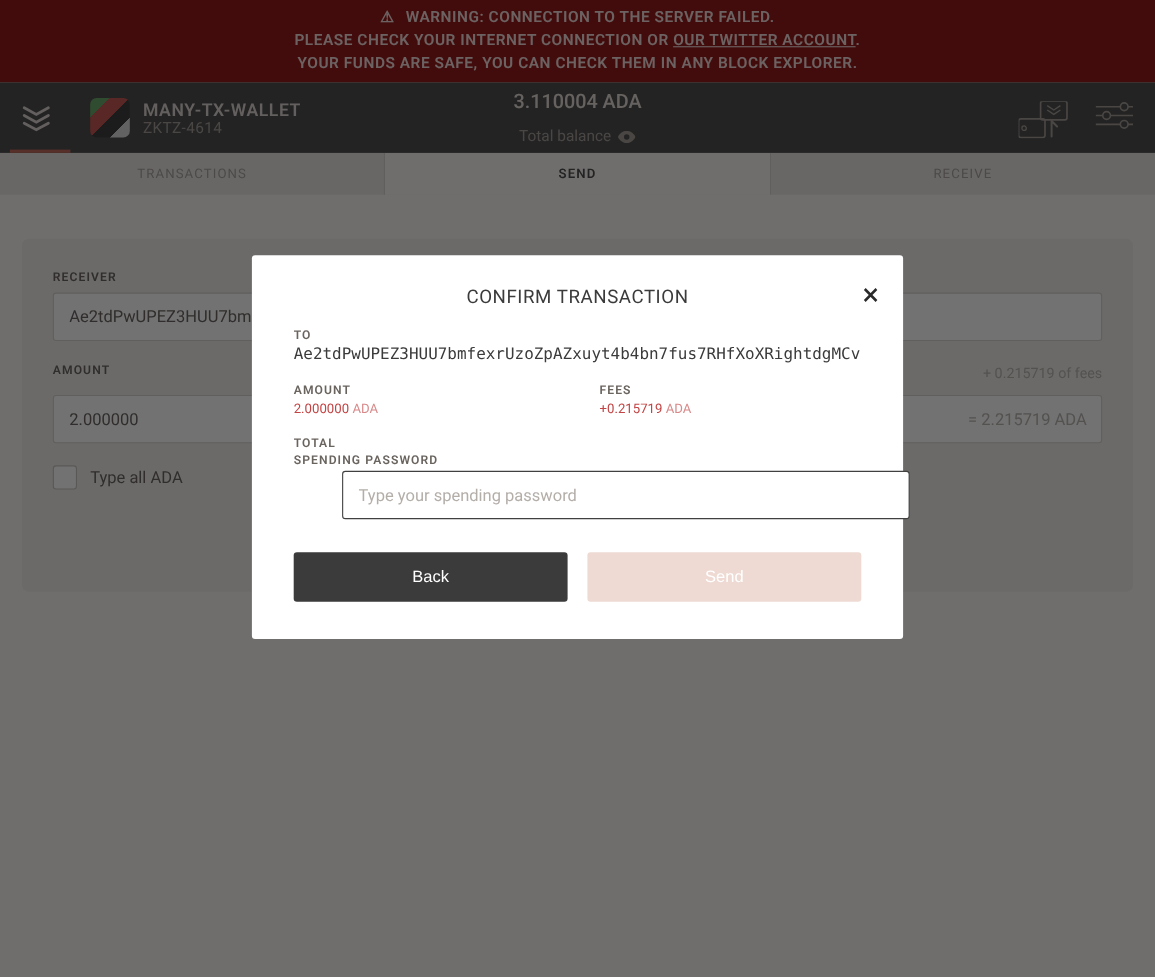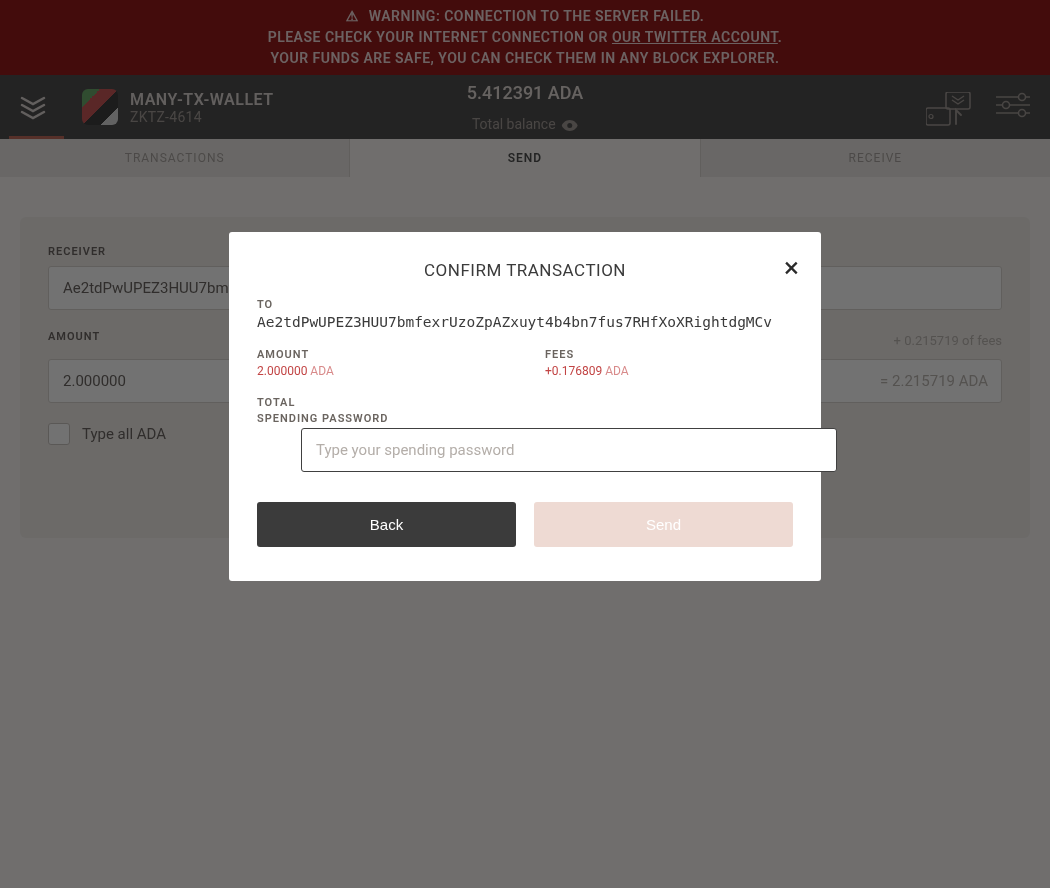--- a/index.html
+++ b/index.html
@@ -149,21 +149,21 @@
       background: rgba(20,20,20,0.6);
       display: flex;
       align-items: flex-start;
       justify-content: center;
       padding-top: 232px;
     }
     .modal {
       background: #fff;
       width: 592px;
       border-radius: 3px;
-      padding: 28px 28px 34px;
+      padding: 28px 38px 34px;
       position: relative;
     }
     .modal-title {
       text-align: center;
       font-size: 17px;
       letter-spacing: 0.5px;
       color: #3b3b3b;
       margin-bottom: 18px;
     }
     .modal-close {
@@ -236,21 +236,21 @@
       <path d="M4 6 L15 12 L26 6 M4 13 L15 19 L26 13 M4 20 L15 26 L26 20" stroke="#d8d0cc" stroke-width="2.5" fill="none" stroke-linecap="round"></path>
     </svg>
     <div class="logo-underline"></div>
   </div>
   <div class="wallet-avatar"></div>
   <div>
     <div class="wallet-name">MANY-TX-WALLET</div>
     <div class="wallet-sub">ZKTZ-4614</div>
   </div>
   <div class="balance-block">
-    <div class="balance-main">5.412391 ADA</div>
+    <div class="balance-main">3.110004 ADA</div>
     <div class="balance-sub">
       <span>Total balance</span>
       <span class="eye-icon">
         <svg width="16" height="11" viewBox="0 0 16 11" style="display:inline-block;vertical-align:middle">
           <path d="M8 0 C4 0 1 3 0 5.5 C1 8 4 11 8 11 C12 11 15 8 16 5.5 C15 3 12 0 8 0 Z" fill="#9a928d"></path>
           <circle cx="8" cy="5.5" r="2.5" fill="#3b3b3b"></circle>
         </svg>
       </span>
     </div>
   </div>
@@ -319,21 +319,21 @@
       <div class="m-col">
         <div class="m-label">AMOUNT</div>
         <div class="m-amount">
           <span>2.000000</span>
           <span class="unit">ADA</span>
         </div>
       </div>
       <div class="m-col">
         <div class="m-label">FEES</div>
         <div class="m-amount">
-          <span>+0.176809</span>
+          <span>+0.215719</span>
           <span class="unit">ADA</span>
         </div>
       </div>
     </div>
 
     <div class="m-label">TOTAL</div>
 
     <div class="m-label">SPENDING PASSWORD</div>
     <input type="password" class="m-input" placeholder="Type your spending password" style="">
 

